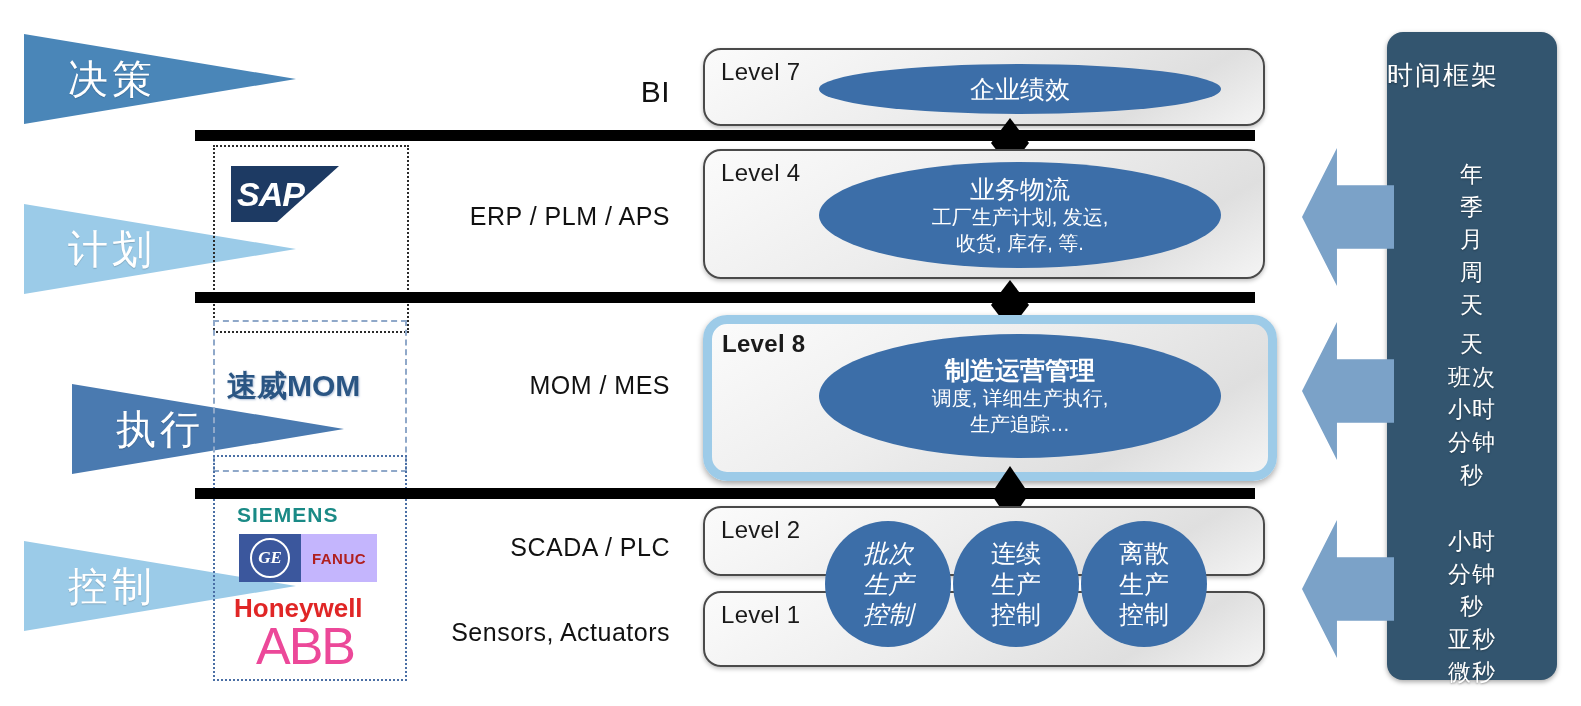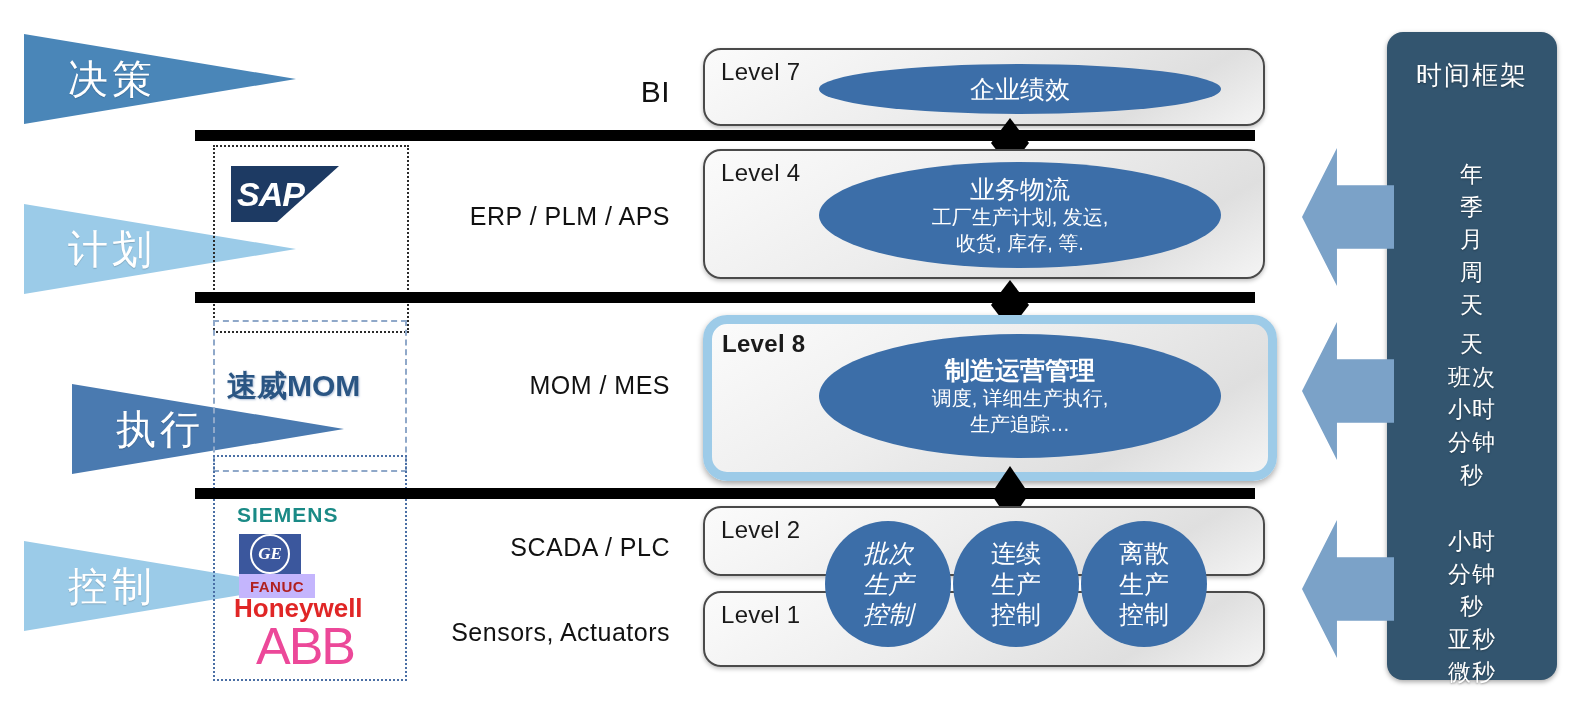--- a/index.html
+++ b/index.html
@@ -47,21 +47,21 @@
     clip-path:polygon(100% 0,100% 100%,0 100%);
   }
   .logo-mom{
     font-size:30px;font-weight:bold;color:#2a5583;letter-spacing:0px;
     text-shadow:1px 1px 2px rgba(150,170,200,.7);white-space:nowrap;
   }
   .logo-siemens{
     font-size:21px;font-weight:bold;color:#1a8a86;letter-spacing:1px;
     font-family:"Liberation Sans",sans-serif;white-space:nowrap;
   }
-  .logo-gefanuc{width:138px;height:64px;display:flex;flex-direction:column;}
+  .logo-gefanuc{width:138px;height:64px;display:flex;}
   .logo-gefanuc .ge-half{
     width:62px;height:48px;background:#3b579d;display:flex;
     align-items:center;justify-content:center;
   }
   .logo-gefanuc .ge-mark{
     width:36px;height:36px;border-radius:50%;border:2px solid #ffffff;
     color:#ffffff;font-style:italic;font-weight:bold;font-size:17px;
     display:flex;align-items:center;justify-content:center;
     font-family:"Liberation Serif",serif;
   }
@@ -131,21 +131,21 @@
     position:absolute;left:0;bottom:0;width:100%;height:50%;
     background:#000;clip-path:polygon(0 0,100% 0,50% 100%);
   }
 
   
   .tfpanel{
     position:absolute;background:#33556f;border-radius:16px;
     box-shadow:0 2px 5px rgba(0,0,0,.35);
   }
   .tfpanel .tf-title{
-    position:absolute;left:0;top:26px;width:100%;text-align:center;
+    position:absolute;left:0;top:26px;width:100%;text-align:left;
     color:#ffffff;font-size:26px;letter-spacing:2px;
     text-shadow:0 1px 2px rgba(0,0,0,.35);
   }
   .tfgroup{
     position:absolute;width:100%;left:0;text-align:center;color:#ffffff;
     font-size:23px;line-height:1.42;letter-spacing:1px;
     text-shadow:0 1px 2px rgba(0,0,0,.3);
   }
 
   

